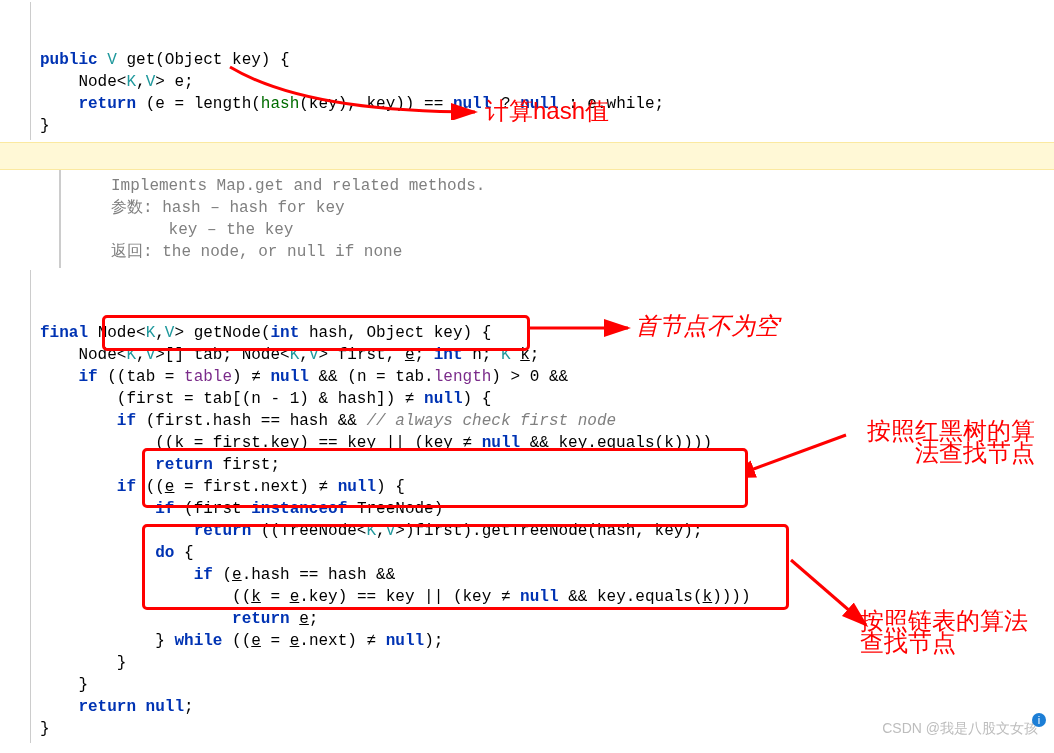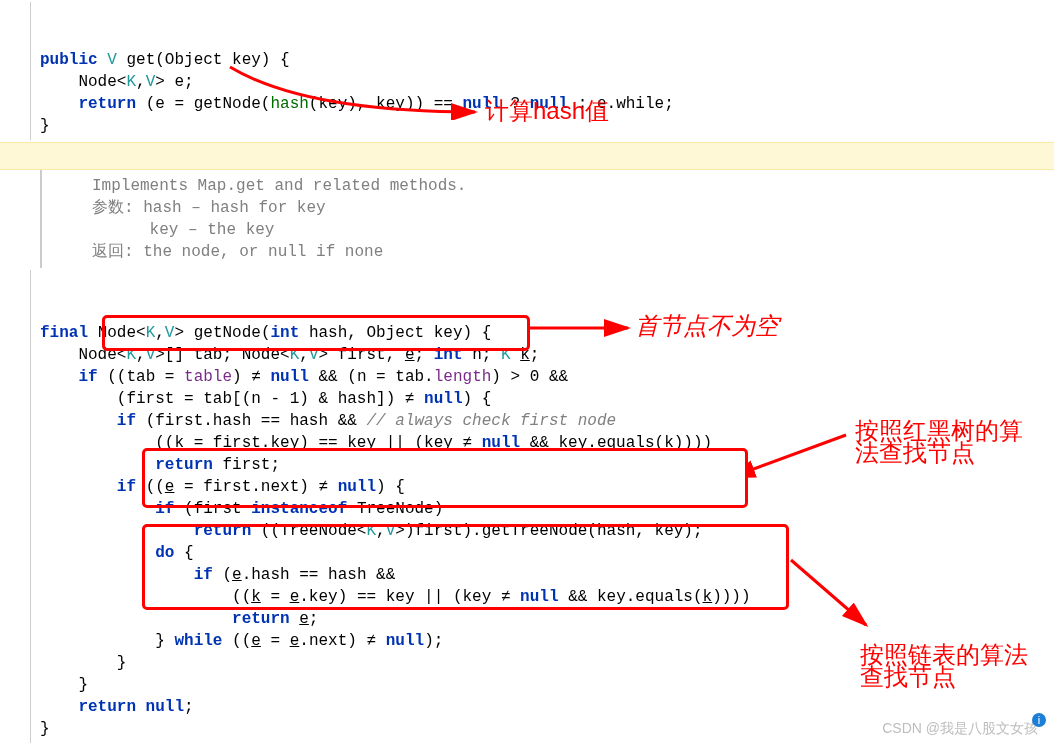--- a/index.html
+++ b/index.html
@@ -34,21 +34,21 @@
     height: 26px;
     border-top: 1px solid #fbe9a0;
     border-bottom: 1px solid #fbe9a0;
   }
   .doc-block {
     padding: 5px 0 5px 50px;
     color: #808080;
     font-family: Consolas, "Courier New", monospace;
     white-space: pre;
     border-left: 2px solid #ccc;
-    margin-left: 40px;
+    margin-left: 59px;
   }
   .anno {
     position: absolute;
     color: #ff0000;
     font-family: "Microsoft YaHei", SimHei, sans-serif;
     font-size: 24px;
   }
   .redbox {
     position: absolute;
     border: 3px solid #ff0000;
@@ -82,21 +82,21 @@
     line-height: 14px;
   }
 </style>
 </head>
 <body>
 
 <div class="code-area">
 <div class="gutter"></div>
 <span class="kw">public</span> <span class="type">V</span> <span>get(Object key) {</span>
     <span>Node&lt;</span><span class="type">K</span><span>,</span><span class="type">V</span><span>&gt; e;</span>
-    <span class="kw">return</span> <span>(e = getNode(</span><span class="fn">hash</span><span>(key), key)) ==</span> <span class="kw">null</span> <span>?</span> <span class="kw">null</span> <span>: e.while;</span>
+    <span class="kw">return</span> <span>(e = length(</span><span class="fn">hash</span><span>(key), key)) ==</span> <span class="kw">null</span> <span>?</span> <span class="kw">null</span> <span>: e.while;</span>
 <span>}</span>
 </div>
 
 <div class="hash-band"></div>
 
 <div class="doc-block"><span>Implements Map.get and related methods.</span>
 <span>参数: hash – hash for key</span>
 <span>      key – the key</span>
 <span>返回: the node, or null if none</span></div>
 
@@ -122,22 +122,22 @@
     <span class="kw">return null</span><span>;</span>
 <span>}</span>
 </div>
 
 <div class="redbox" style="left:102px; top:315px; width:422px; height:30px;"></div>
 <div class="redbox" style="left:142px; top:448px; width:600px; height:54px;"></div>
 <div class="redbox" style="left:142px; top:524px; width:641px; height:80px;"></div>
 
 <div class="anno" style="left:485px; top:100px;">计算hash值</div>
 <div class="anno" style="left:635px; top:315px;font-style:italic;">首节点不为空</div>
-<div class="anno" style="left:855px; top:420px; width:180px;">按照红黑树的算法查找节点</div>
-<div class="anno" style="left:860px; top:644px; width:170px;">按照链表的算法查找节点</div>
+<div class="anno" style="left:855px; top:420px; width:180px;text-align:right;">按照红黑树的算法查找节点</div>
+<div class="anno" style="left:860px; top:610px; width:170px;">按照链表的算法查找节点</div>
 
 <svg class="arrow" style="left:225px; top:62px; width:260px; height:58px;">
   <defs>
       <marker id="ah1" markerWidth="10" markerHeight="10" refX="8" refY="3" orient="auto">
         <path d="M0,0 L0,6 L9,3 z" fill="#ff0000"></path>
       </marker>
     </defs>
   <path d="M5,5 Q80,50 250,50" stroke="#ff0000" stroke-width="3" fill="none" marker-end="url(#ah1)"></path>
 </svg>
 

